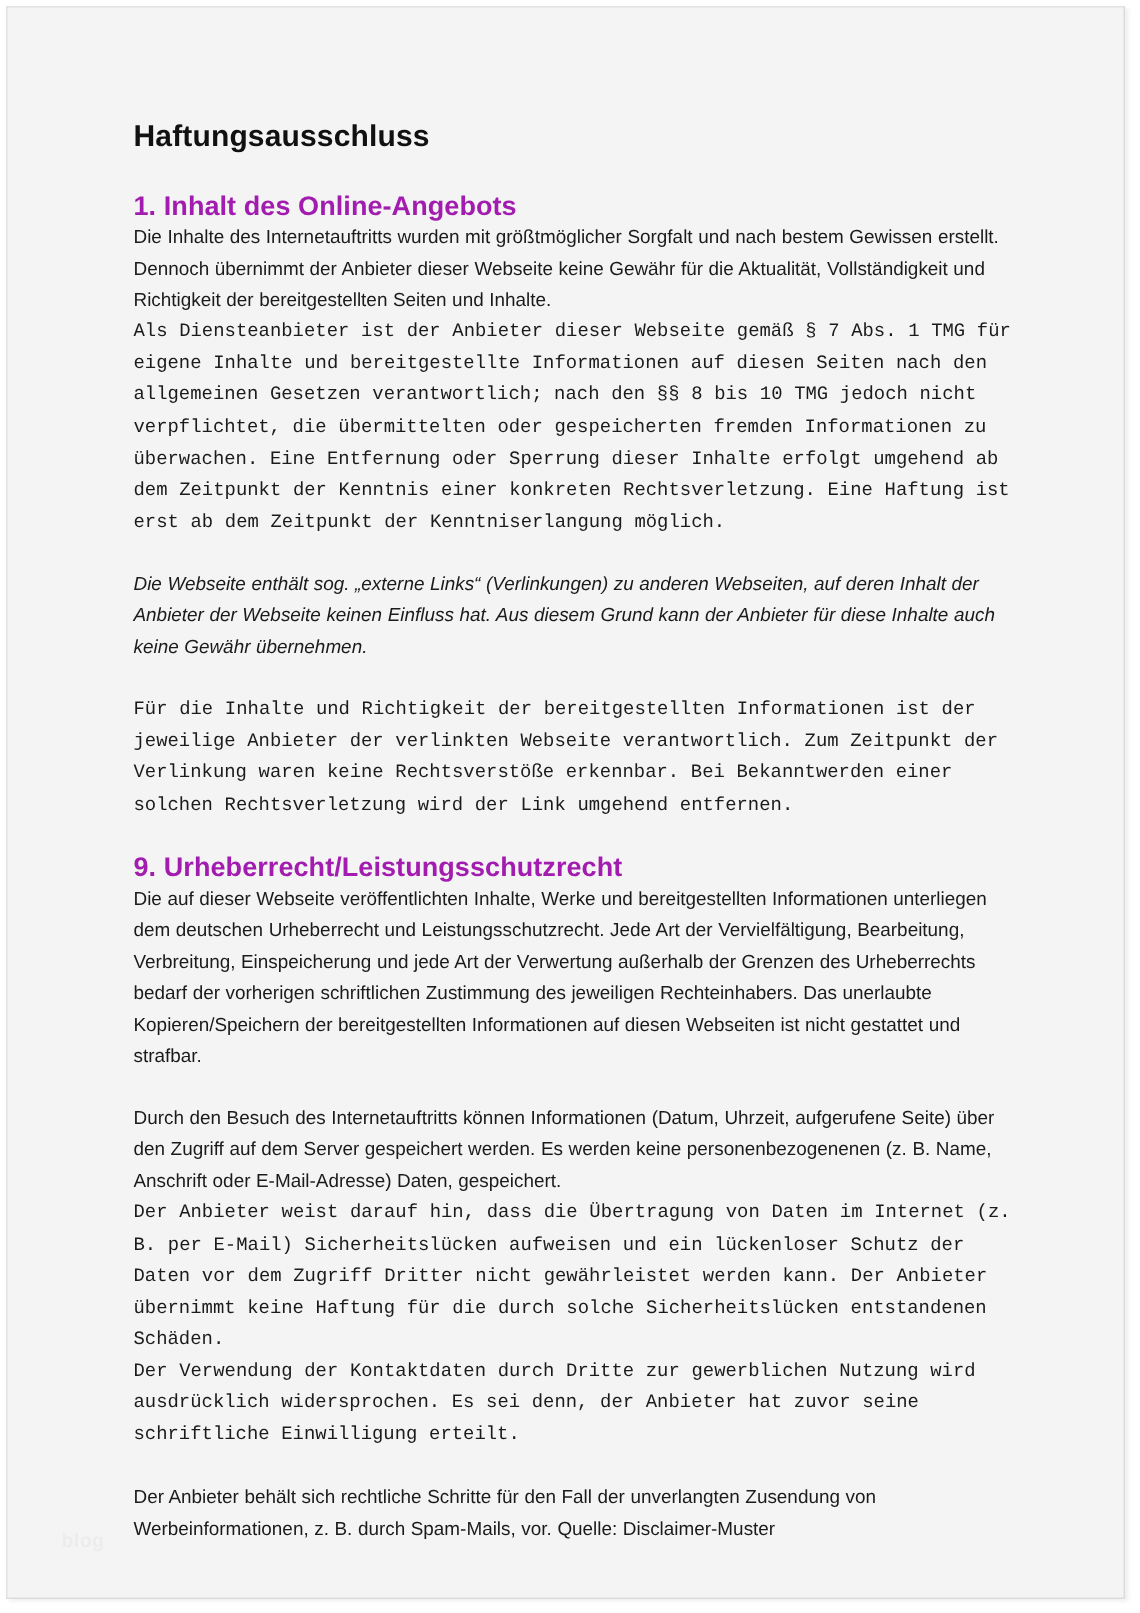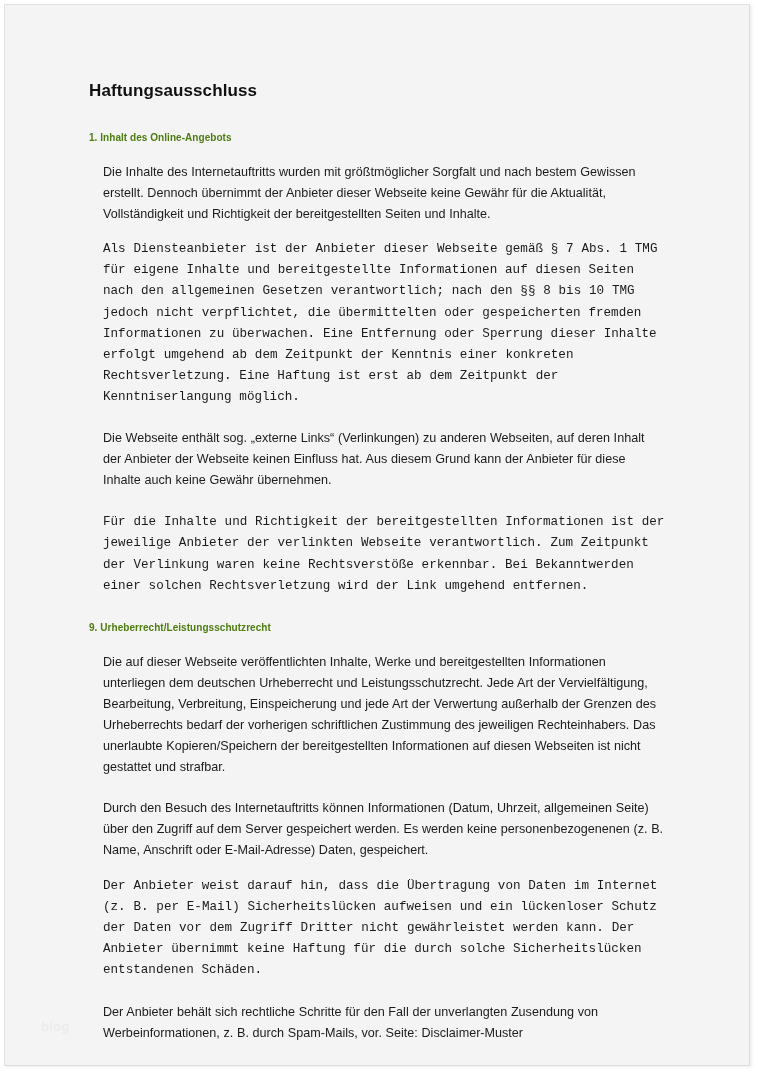--- a/index.html
+++ b/index.html
@@ -30,61 +30,61 @@
   }
 
   #sheet {
     position: absolute;
     left: 84px;
     top: 76px;
     width: 590px;
   }
 
   .doc-title {
-    font-size: 17px;
+    font-size: 20px;
     font-weight: bold;
     color: #111111;
     letter-spacing: 0.1px;
     margin: 0 0 26px 0;
     line-height: 20px;
   }
 
   .section {
     margin: 0 0 20px 0;
   }
 
   .section-heading {
-    font-size: 10px;
+    font-size: 18px;
     font-weight: bold;
-    color: #4d7c0f;
+    color: #a21caf;
     line-height: 21px;
     margin: 0;
     letter-spacing: 0.05px;
   }
 
   .para {
     font-size: 12.6px;
     color: #1b1b1b;
     line-height: 21.1px;
-    margin: 14px;
+    margin: 0;
     text-align: left;
     letter-spacing: 0.005px;
     word-spacing: 0.2px;
   }
 
   .para + .para {
     margin-top: 0;
     font-family: Liberation Mono, monospace;
   }
 
   .gap-para {
     margin-top: 21px;
   }
 
-  .s2-gap { margin-bottom: 21px; }
+  .s2-gap { margin-bottom: 21px; font-style: italic; }
 
   #watermark {
     position: absolute;
     left: 36px;
     top: 1015px;
     font-size: 13px;
     font-weight: bold;
     color: #ececec;
     letter-spacing: 0.3px;
     line-height: 14px;
@@ -110,23 +110,24 @@
       <p class="para s2-gap">Die Webseite enthält sog. „externe Links“ (Verlinkungen) zu anderen Webseiten, auf deren Inhalt der Anbieter der Webseite keinen Einfluss hat. Aus diesem Grund kann der Anbieter für diese Inhalte auch keine Gewähr übernehmen.</p>
       <p class="para">Für die Inhalte und Richtigkeit der bereitgestellten Informationen ist der jeweilige Anbieter der verlinkten Webseite verantwortlich. Zum Zeitpunkt der Verlinkung waren keine Rechtsverstöße erkennbar. Bei Bekanntwerden einer solchen Rechtsverletzung wird der Link umgehend entfernen.</p>
     </div>
 
     <div class="section">
       <p class="section-heading">9. Urheberrecht/Leistungsschutzrecht</p>
       <p class="para">Die auf dieser Webseite veröffentlichten Inhalte, Werke und bereitgestellten Informationen unterliegen dem deutschen Urheberrecht und Leistungsschutzrecht. Jede Art der Vervielfältigung, Bearbeitung, Verbreitung, Einspeicherung und jede Art der Verwertung außerhalb der Grenzen des Urheberrechts bedarf der vorherigen schriftlichen Zustimmung des jeweiligen Rechteinhabers. Das unerlaubte Kopieren/Speichern der bereitgestellten Informationen auf diesen Webseiten ist nicht gestattet und strafbar.</p>
     </div>
 
     <div class="section">
-      <p class="para">Durch den Besuch des Internetauftritts können Informationen (Datum, Uhrzeit, allgemeinen Seite) über den Zugriff auf dem Server gespeichert werden. Es werden keine personenbezogenenen (z. B. Name, Anschrift oder E-Mail-Adresse) Daten, gespeichert.</p>
+      <p class="para">Durch den Besuch des Internetauftritts können Informationen (Datum, Uhrzeit, aufgerufene Seite) über den Zugriff auf dem Server gespeichert werden. Es werden keine personenbezogenenen (z. B. Name, Anschrift oder E-Mail-Adresse) Daten, gespeichert.</p>
       <p class="para">Der Anbieter weist darauf hin, dass die Übertragung von Daten im Internet (z. B. per E-Mail) Sicherheitslücken aufweisen und ein lückenloser Schutz der Daten vor dem Zugriff Dritter nicht gewährleistet werden kann. Der Anbieter übernimmt keine Haftung für die durch solche Sicherheitslücken entstandenen Schäden.</p>
+      <p class="para">Der Verwendung der Kontaktdaten durch Dritte zur gewerblichen Nutzung wird ausdrücklich widersprochen. Es sei denn, der Anbieter hat zuvor seine schriftliche Einwilligung erteilt.</p>
     </div>
 
-    <p class="para gap-para">Der Anbieter behält sich rechtliche Schritte für den Fall der unverlangten Zusendung von Werbeinformationen, z. B. durch Spam-Mails, vor. Seite: Disclaimer-Muster</p>
+    <p class="para gap-para">Der Anbieter behält sich rechtliche Schritte für den Fall der unverlangten Zusendung von Werbeinformationen, z. B. durch Spam-Mails, vor. Quelle: Disclaimer-Muster</p>
 
   </div>
 
   <div id="watermark">blog</div>
 
 </div>
 
 </body></html>

